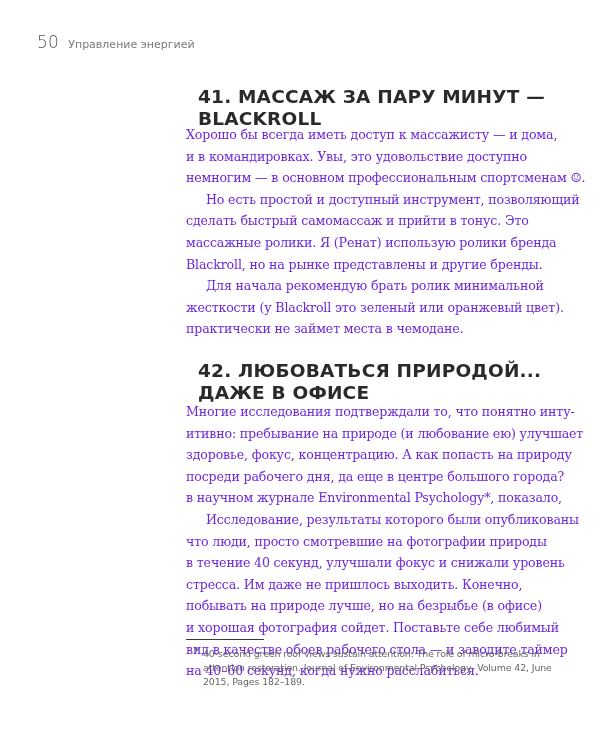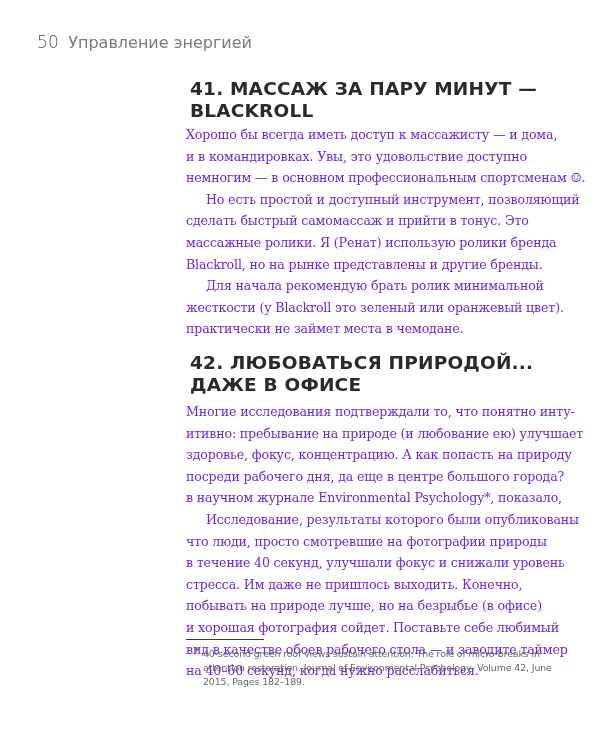--- a/index.html
+++ b/index.html
@@ -6,28 +6,28 @@
   body {
     width: 600px; height: 750px; background: #ffffff; position: relative; overflow: hidden;
     color: #2b2b2b;
   }
   .running-head {
     position: absolute; left: 37px; top: 32px; height: 20px;
     display: flex; align-items: baseline; gap: 9px;
     font-family: "DejaVu Sans", sans-serif; color: #6a6a6a;
   }
   .page-num { font-size: 17px; font-weight: 300; color: #555; letter-spacing: 0.3px; }
-  .section-name { font-size: 16px; color: #7a7a7a; }
+  .section-name { font-size: 11px; color: #7a7a7a; }
 
   .content { position: absolute; left: 186px; top: 0; width: 390px; }
   .heading {
     position: absolute; left: 0; width: 380px;
     font-family: "DejaVu Sans", sans-serif; font-weight: bold;
     font-size: 18.5px; line-height: 22px; color: #2a2a2a; letter-spacing: 0.2px;
-    margin: 4px;
+    margin: 12px;
   }
   .body {
     position: absolute; left: 0; width: 390px;
     font-family: "DejaVu Serif", serif; font-size: 12.6px; line-height: 21.6px; color: #6d28d9;
     letter-spacing: -0.15px;
   }
   .line { display: block; white-space: nowrap; }
   .indent { padding-left: 20px; }
 
   .footnote-rule { position: absolute; left: 186px; top: 639px; width: 78px; height: 1px; background: #3a3a3a; }

